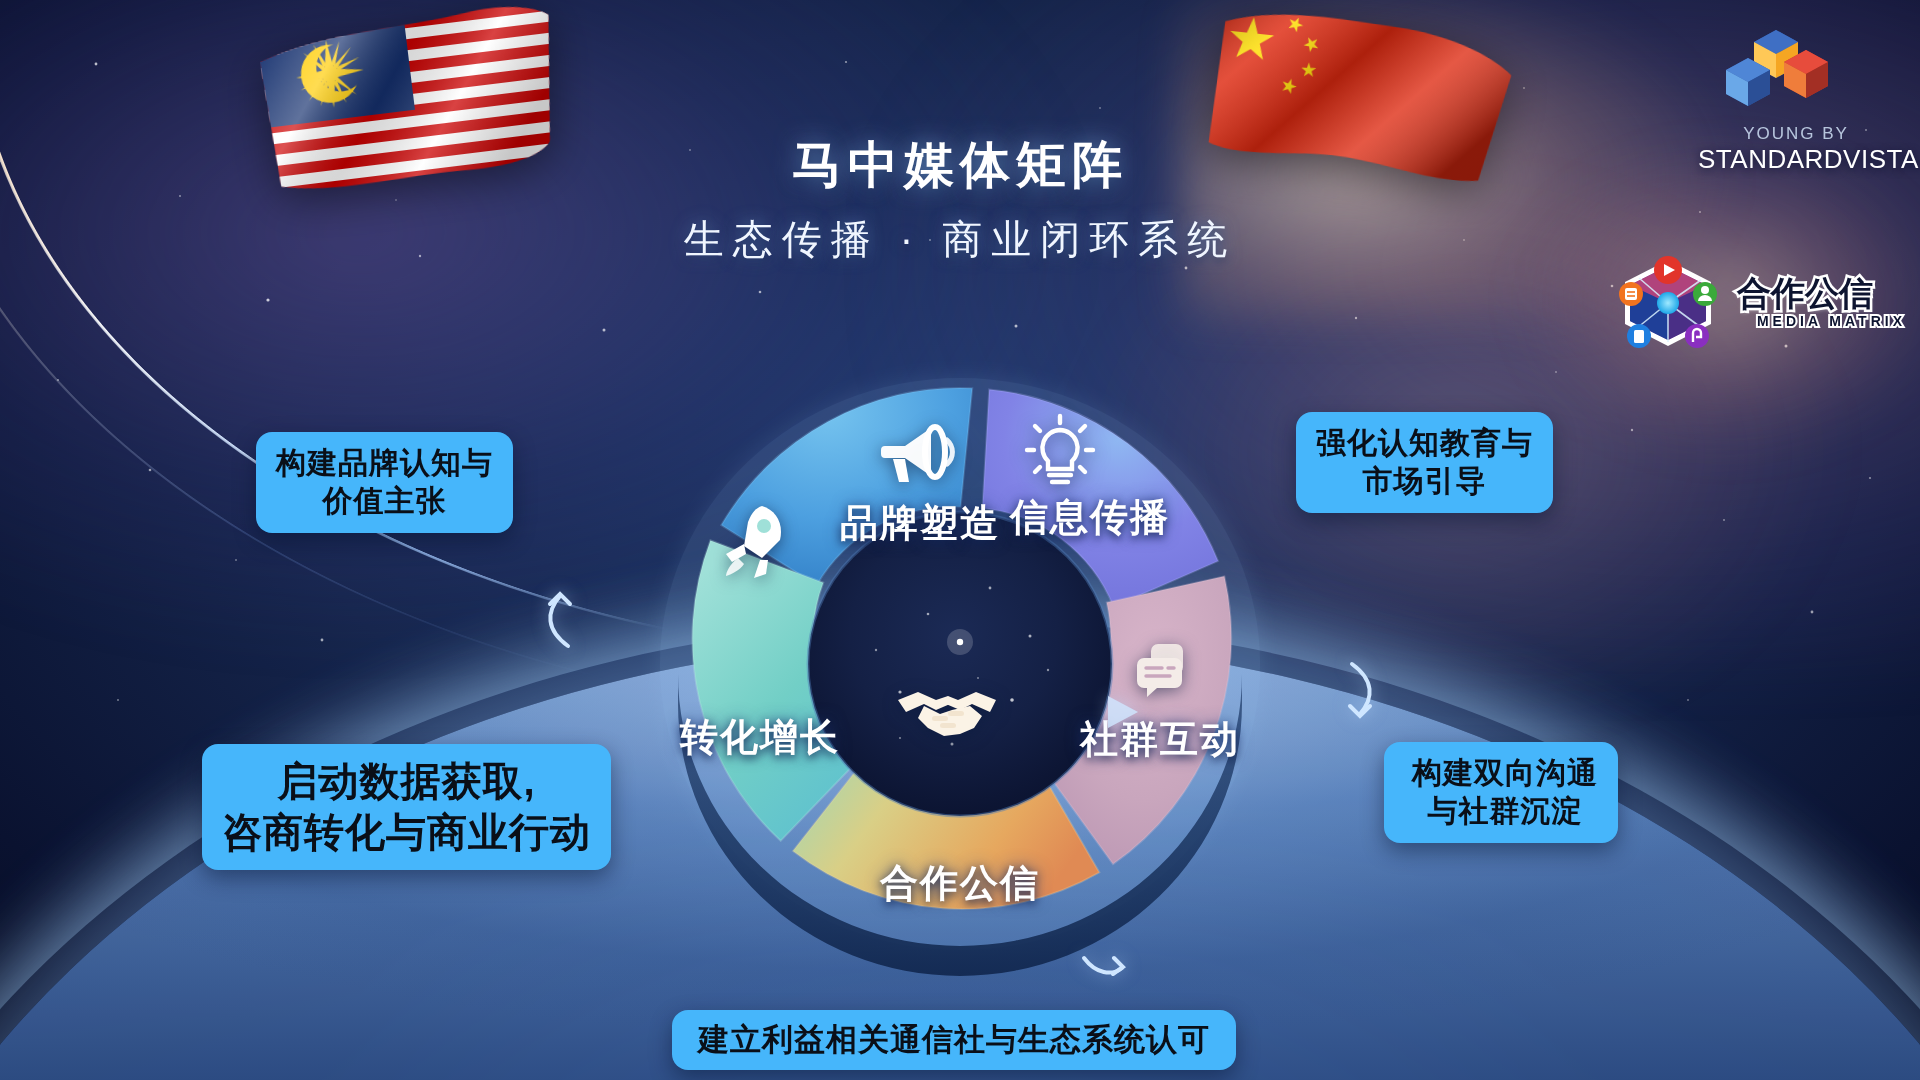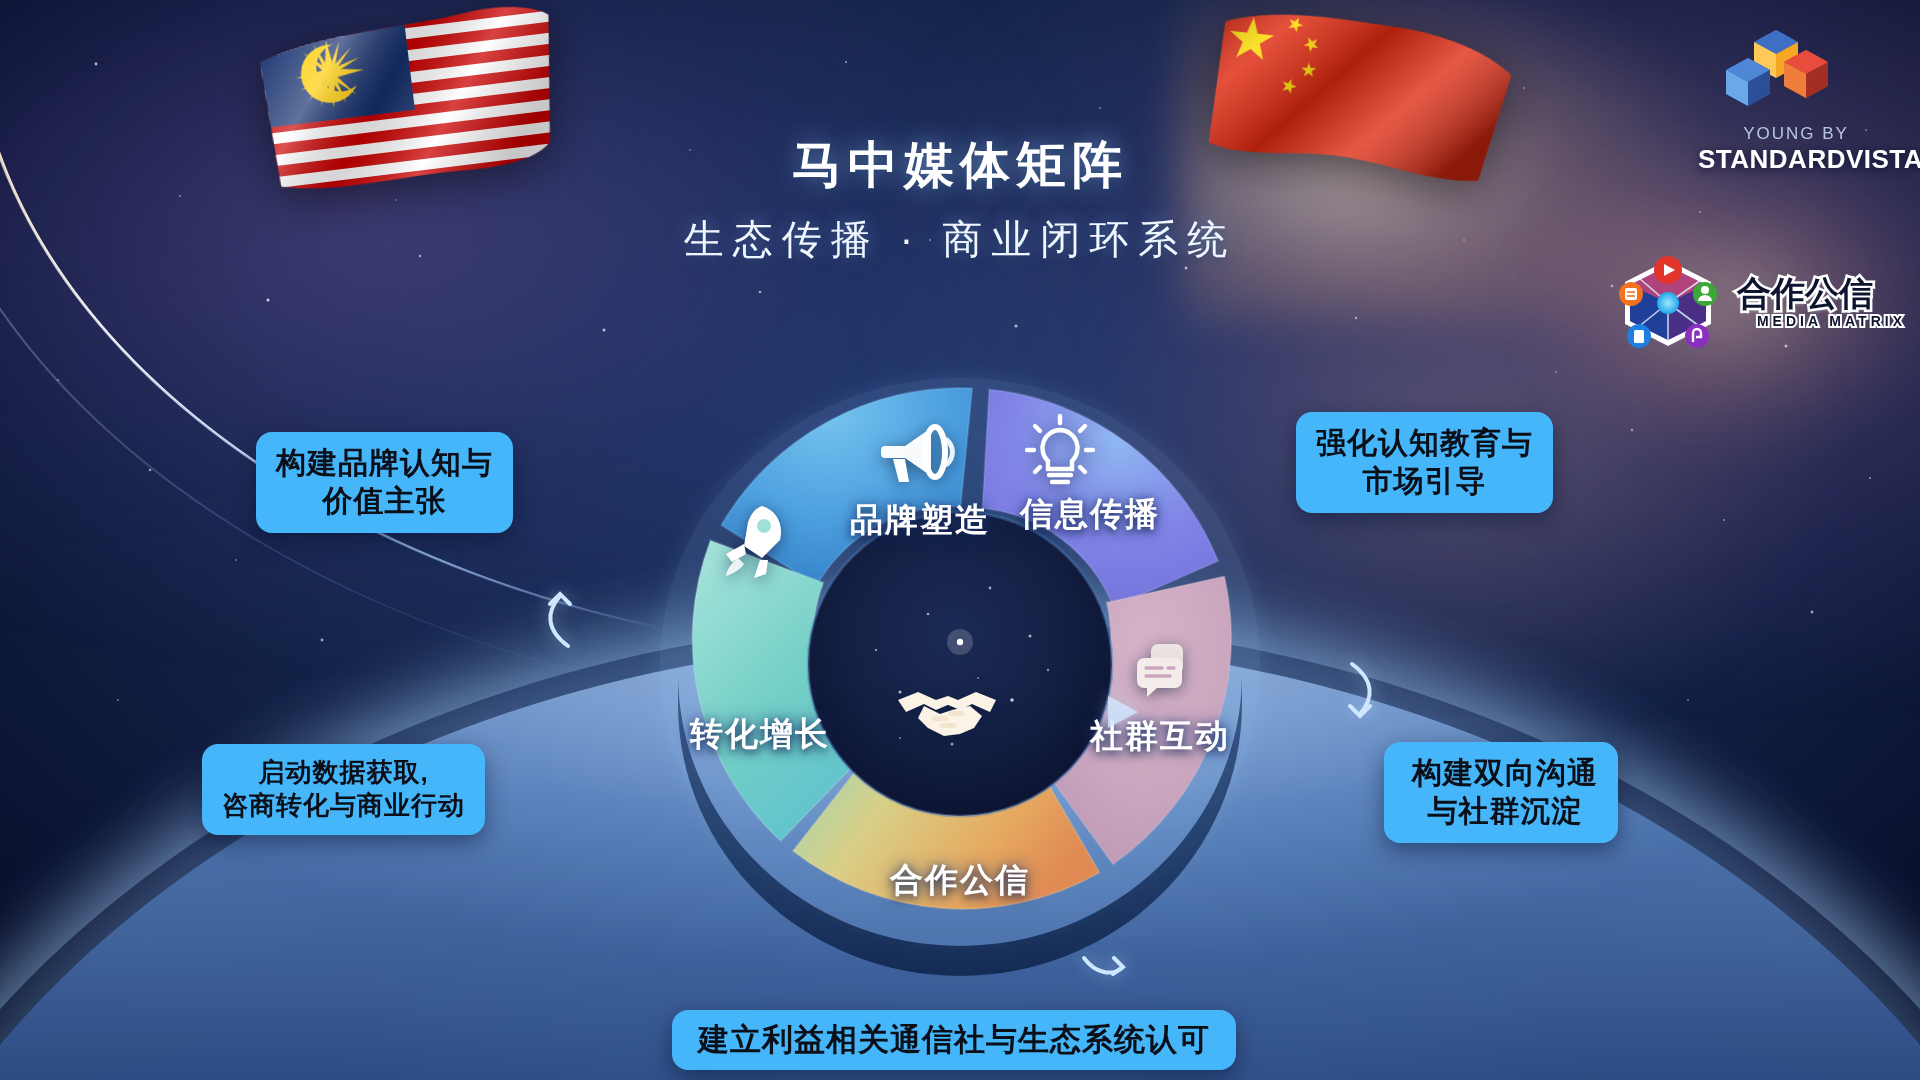--- a/index.html
+++ b/index.html
@@ -111,21 +111,21 @@
     text-shadow:0 0 16px rgba(140,190,255,.55), 0 3px 10px rgba(0,15,50,.7);
   }
 
   
   #logo-standardvista{ position:absolute; right:26px; top:24px; width:196px; text-align:center; }
   #logo-standardvista .mark{ height:104px; }
   #logo-standardvista .sv-sub{
     font-size:17px; letter-spacing:2px; color:#cfe0f5; opacity:.85; margin-top:-8px;
   }
   #logo-standardvista .sv-name{
-    font-size:26px; font-weight:700; letter-spacing:.5px; color:#ffffff;
+    font-size:26px; font-weight:400; letter-spacing:.5px; color:#ffffff;
     text-shadow:0 2px 8px rgba(0,10,40,.8);
   }
   #logo-mediamatrix{
     position:absolute; right:14px; top:252px;
     display:flex; align-items:center; gap:10px;
   }
   #logo-mediamatrix .mm-text{ line-height:1; }
   #logo-mediamatrix .mm-cn{
     font-size:34px; font-weight:700; color:#0d1430;
     -webkit-text-stroke:5px #ffffff; paint-order:stroke fill;
@@ -135,21 +135,21 @@
     font-size:14px; font-weight:700; letter-spacing:4px; color:#0d1430;
     -webkit-text-stroke:4px #ffffff; paint-order:stroke fill; margin-top:4px;padding-left:20px;
   }
 
   
   #wheel{ position:absolute; left:560px; top:392px; width:800px; height:560px; }
   #wheel svg{ display:block; overflow:visible; }
 
   .seg-label{
     position:absolute; text-align:center; color:#ffffff; font-weight:700;
-    font-size:33px; letter-spacing:2px; white-space:nowrap;
+    font-size:38px; letter-spacing:2px; white-space:nowrap;
     text-shadow:0 0 16px rgba(40,70,140,.85), 0 3px 8px rgba(0,10,40,.75);
     pointer-events:none;
   }
   .seg-icon{ position:absolute; pointer-events:none; }
   .seg-icon svg{ display:block; filter:drop-shadow(0 3px 8px rgba(10,25,60,.55)); }
 
   
   .callout{
     position:absolute;
     background:#46b6fb;
@@ -158,21 +158,21 @@
     text-align:center;
     border-radius:16px;
     padding:12px 20px;
     line-height:1.28;
     letter-spacing:1px;
     box-shadow:0 8px 22px rgba(0,15,45,.45);
   }
   .callout span{ display:block; white-space:nowrap; }
   #callout-brand    { left:256px;  top:432px;  font-size:30px; }
   #callout-cognition{ left:1296px; top:412px;  font-size:30px; }
-  #callout-data     { left:202px;  top:744px;  font-size:26px;text-align:center; }
+  #callout-data     { left:202px;  top:744px;  font-size:40px;text-align:center; }
   #callout-dialogue { left:1384px; top:742px;  font-size:30px;padding-left:28px; }
   #callout-ecosystem{ left:672px;  top:1010px; font-size:31px; padding:10px 26px; }
 
   
   .rot-arrow{ position:absolute; pointer-events:none; }
   .rot-arrow svg{ display:block; filter:drop-shadow(0 0 8px rgba(180,215,255,.5)); }
 </style>
 </head>
 <body>
 

